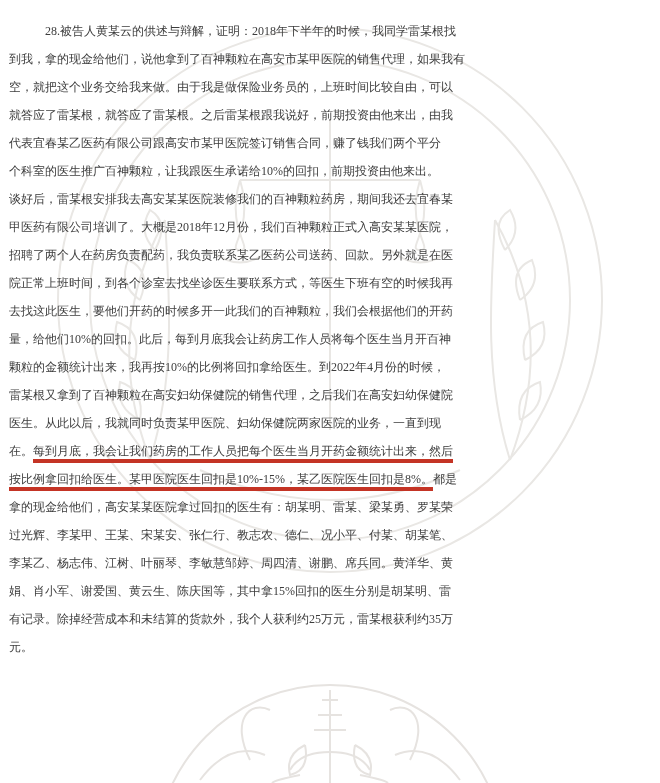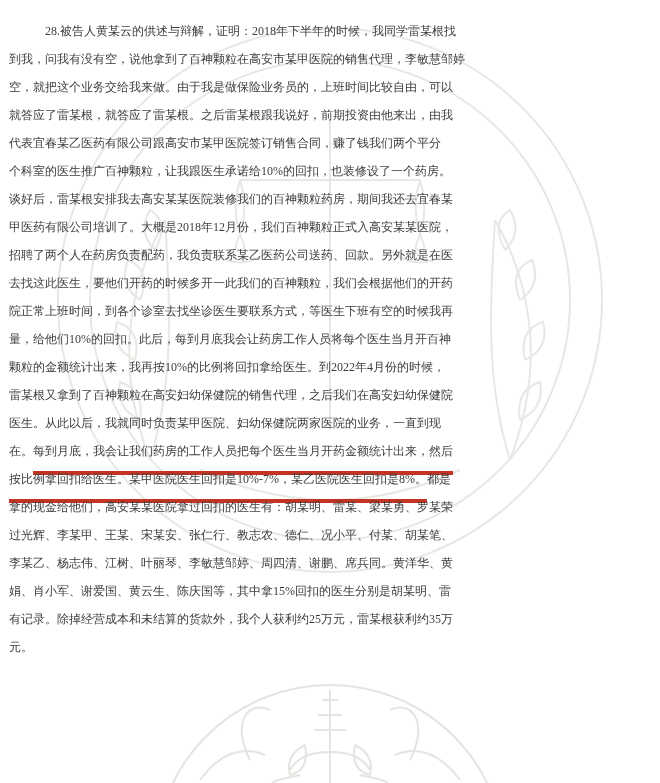--- a/index.html
+++ b/index.html
@@ -20,21 +20,21 @@
     margin-top:14px;
   }
   .line{
     height:28px;line-height:28px;
     white-space:nowrap;
     letter-spacing:0px;
   }
   .line.first{text-indent:36px;}
   .useg{
     border-bottom:4px solid var(--underline-color,#c43425);
-    padding-bottom:13px;
+    padding-bottom:1px;
   }
 </style>
 </head>
 <body style="--underline-color: #c43425;">
 
 <div class="watermark-layer">
   <svg width="660" height="783" viewBox="0 0 660 783" xmlns="http://www.w3.org/2000/svg">
 
     <g stroke="#e9e7e4" fill="none" stroke-width="2">
       <circle cx="330" cy="300" r="272"></circle>
@@ -72,35 +72,35 @@
       <path d="M300 775 q-25 5 -28 8 M360 775 q25 5 28 8"></path>
       <path d="M250 760 C230 720 250 700 270 710 M410 760 C430 720 410 700 390 710"></path>
       <path d="M200 780 Q230 740 265 755 M460 780 Q430 740 395 755"></path>
       <path d="M290 770 q10 -18 40 -18 q30 0 40 18"></path>
     </g>
   </svg>
 </div>
 
 <div class="doc" style="color: rgb(60, 60, 60);">
     <div class="line first"><span class="">28.被告人黄某云的供述与辩解，证明：2018年下半年的时候，我同学雷某根找</span></div>
-    <div class="line"><span class="">到我，问我有没有空，说他拿到了百神颗粒在高安市某甲医院的销售代理，李敏慧邹婷</span></div>
+    <div class="line"><span class="">到我，拿的现金给他们，说他拿到了百神颗粒在高安市某甲医院的销售代理，如果我有</span></div>
     <div class="line"><span class="">空，就把这个业务交给我来做。由于我是做保险业务员的，上班时间比较自由，可以</span></div>
     <div class="line"><span class="">就答应了雷某根，就答应了雷某根。之后雷某根跟我说好，前期投资由他来出，由我</span></div>
     <div class="line"><span class="">代表宜春某乙医药有限公司跟高安市某甲医院签订销售合同，赚了钱我们两个平分</span></div>
-    <div class="line"><span class="">个科室的医生推广百神颗粒，让我跟医生承诺给10%的回扣，也装修设了一个药房。</span></div>
+    <div class="line"><span class="">个科室的医生推广百神颗粒，让我跟医生承诺给10%的回扣，前期投资由他来出。</span></div>
     <div class="line"><span class="">谈好后，雷某根安排我去高安某某医院装修我们的百神颗粒药房，期间我还去宜春某</span></div>
     <div class="line"><span class="">甲医药有限公司培训了。大概是2018年12月份，我们百神颗粒正式入高安某某医院，</span></div>
     <div class="line"><span class="">招聘了两个人在药房负责配药，我负责联系某乙医药公司送药、回款。另外就是在医</span></div>
+    <div class="line"><span class="">院正常上班时间，到各个诊室去找坐诊医生要联系方式，等医生下班有空的时候我再</span></div>
     <div class="line"><span class="">去找这此医生，要他们开药的时候多开一此我们的百神颗粒，我们会根据他们的开药</span></div>
-    <div class="line"><span class="">院正常上班时间，到各个诊室去找坐诊医生要联系方式，等医生下班有空的时候我再</span></div>
     <div class="line"><span class="">量，给他们10%的回扣。此后，每到月底我会让药房工作人员将每个医生当月开百神</span></div>
     <div class="line"><span class="">颗粒的金额统计出来，我再按10%的比例将回扣拿给医生。到2022年4月份的时候，</span></div>
     <div class="line"><span class="">雷某根又拿到了百神颗粒在高安妇幼保健院的销售代理，之后我们在高安妇幼保健院</span></div>
     <div class="line"><span class="">医生。从此以后，我就同时负责某甲医院、妇幼保健院两家医院的业务，一直到现</span></div>
     <div class="line"><span class="">在。</span><span class="useg">每到月底，我会让我们药房的工作人员把每个医生当月开药金额统计出来，然后</span></div>
-    <div class="line"><span class="useg">按比例拿回扣给医生。某甲医院医生回扣是10%-7%，某乙医院医生回扣是8%。</span><span class="">都是</span></div>
+    <div class="line"><span class="useg">按比例拿回扣给医生。某甲医院医生回扣是10%-15%，某乙医院医生回扣是8%。</span><span class="">都是</span></div>
     <div class="line"><span class="">拿的现金给他们，高安某某医院拿过回扣的医生有：胡某明、雷某、梁某勇、罗某荣</span></div>
     <div class="line"><span class="">过光辉、李某甲、王某、宋某安、张仁行、教志农、德仁、况小平、付某、胡某笔、</span></div>
     <div class="line"><span class="">李某乙、杨志伟、江树、叶丽琴、李敏慧邹婷、周四清、谢鹏、席兵同。黄洋华、黄</span></div>
     <div class="line"><span class="">娟、肖小军、谢爱国、黄云生、陈庆国等，其中拿15%回扣的医生分别是胡某明、雷</span></div>
     <div class="line"><span class="">有记录。除掉经营成本和未结算的货款外，我个人获利约25万元，雷某根获利约35万</span></div>
     <div class="line"><span class="">元。</span></div>
   </div>
 
 </body></html>

